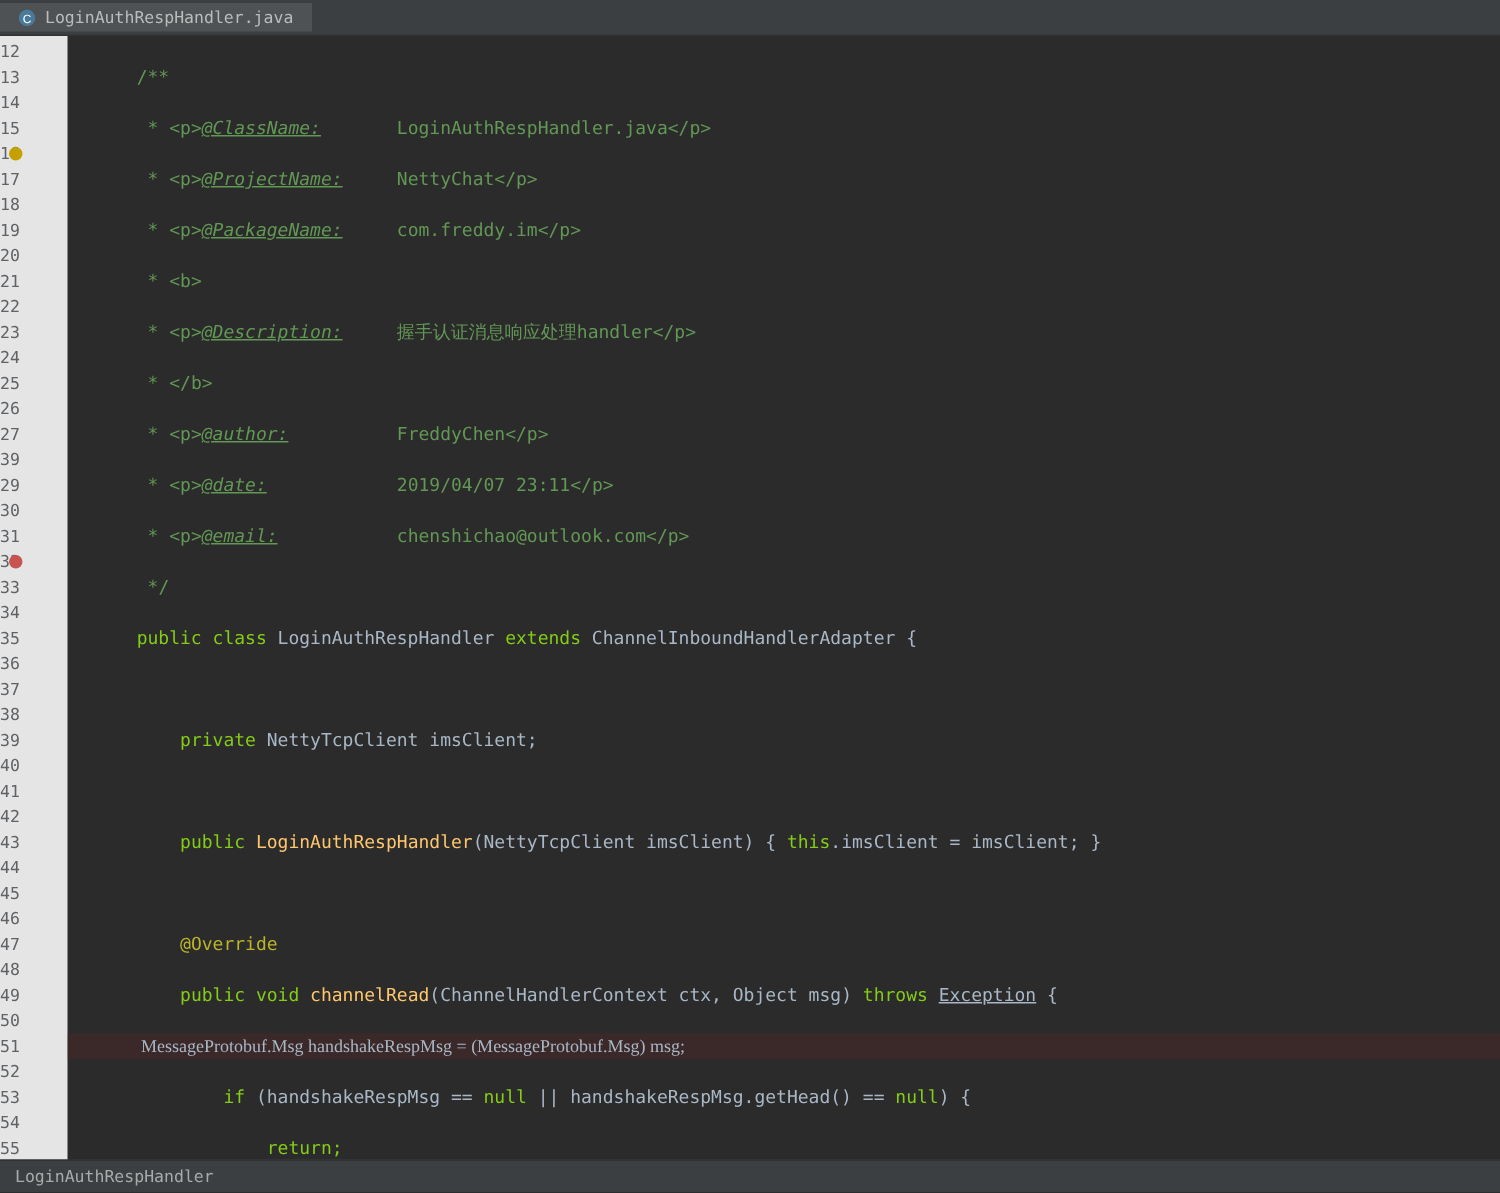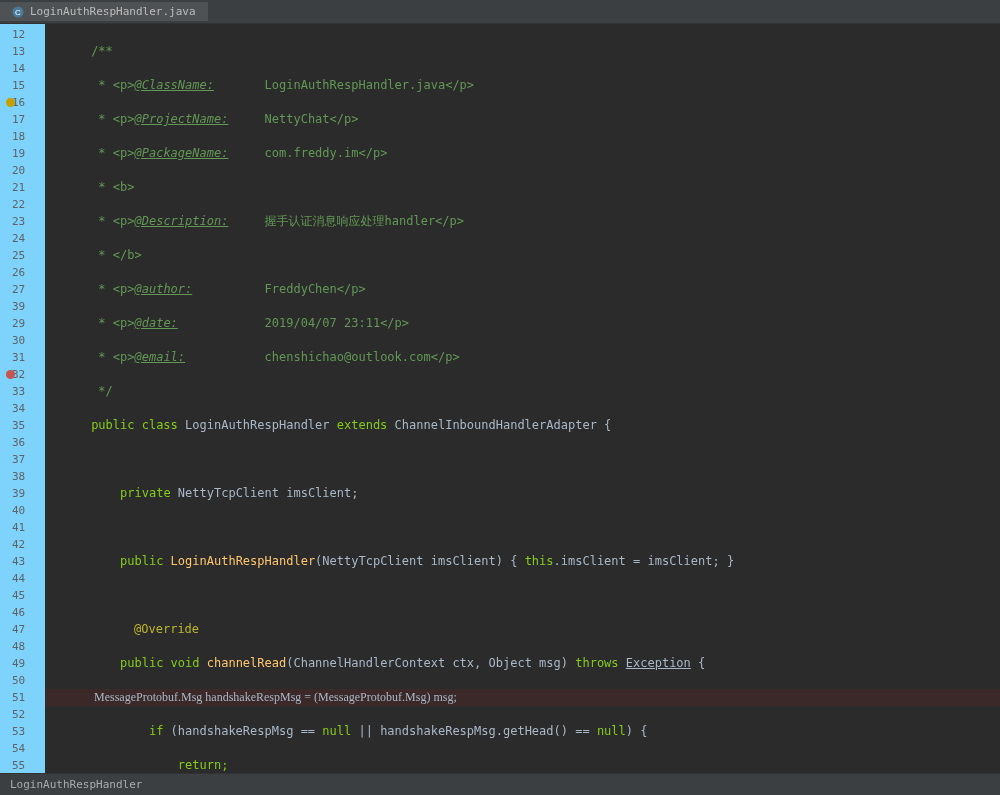--- a/index.html
+++ b/index.html
@@ -42,22 +42,22 @@
     width: 12px; height: 12px;
     display: inline-flex;
   }
   .editor-body {
     flex: 1;
     display: flex;
     overflow: hidden;
   }
   .gutter {
     width: 45px;
-    background: #7dd3fc;
-    text-align: center;
+    background: #e5e5e5;
+    text-align: left;
     color: #606366;
     font-size: 11px;
     line-height: 17px;
     padding-top: 2px;
     flex-shrink: 0;
     position: relative;
   }
   .gutter-line {
     height: 17px;
     padding-right: 8px;
@@ -85,21 +85,21 @@
     font-size: 12px;
     overflow: hidden;
     position: relative;
   }
   .line { height: 17px; padding-left: 10px; }
   .line-hl { background: rgba(80,40,40,0.45); font-family: Liberation Serif, serif; }
   .c-doc { color: #629755; }
   .c-doctag { color: #629755; font-style: italic; text-decoration: underline; }
   .c-kw { color: #84cc16; }
   .c-cls { color: #a9b7c6; }
-  .c-ann { color: #bbb529; margin-left: 14px; }
+  .c-ann { color: #bbb529; }
   .c-fn { color: #ffc66d; }
   .bottom-crumb {
     height: 22px;
     background: #3c3f41;
     border-top: 1px solid #323232;
     color: #aaaaaa;
     font-size: 11px;
     padding-left: 10px;
     display: flex;
     align-items: center;

